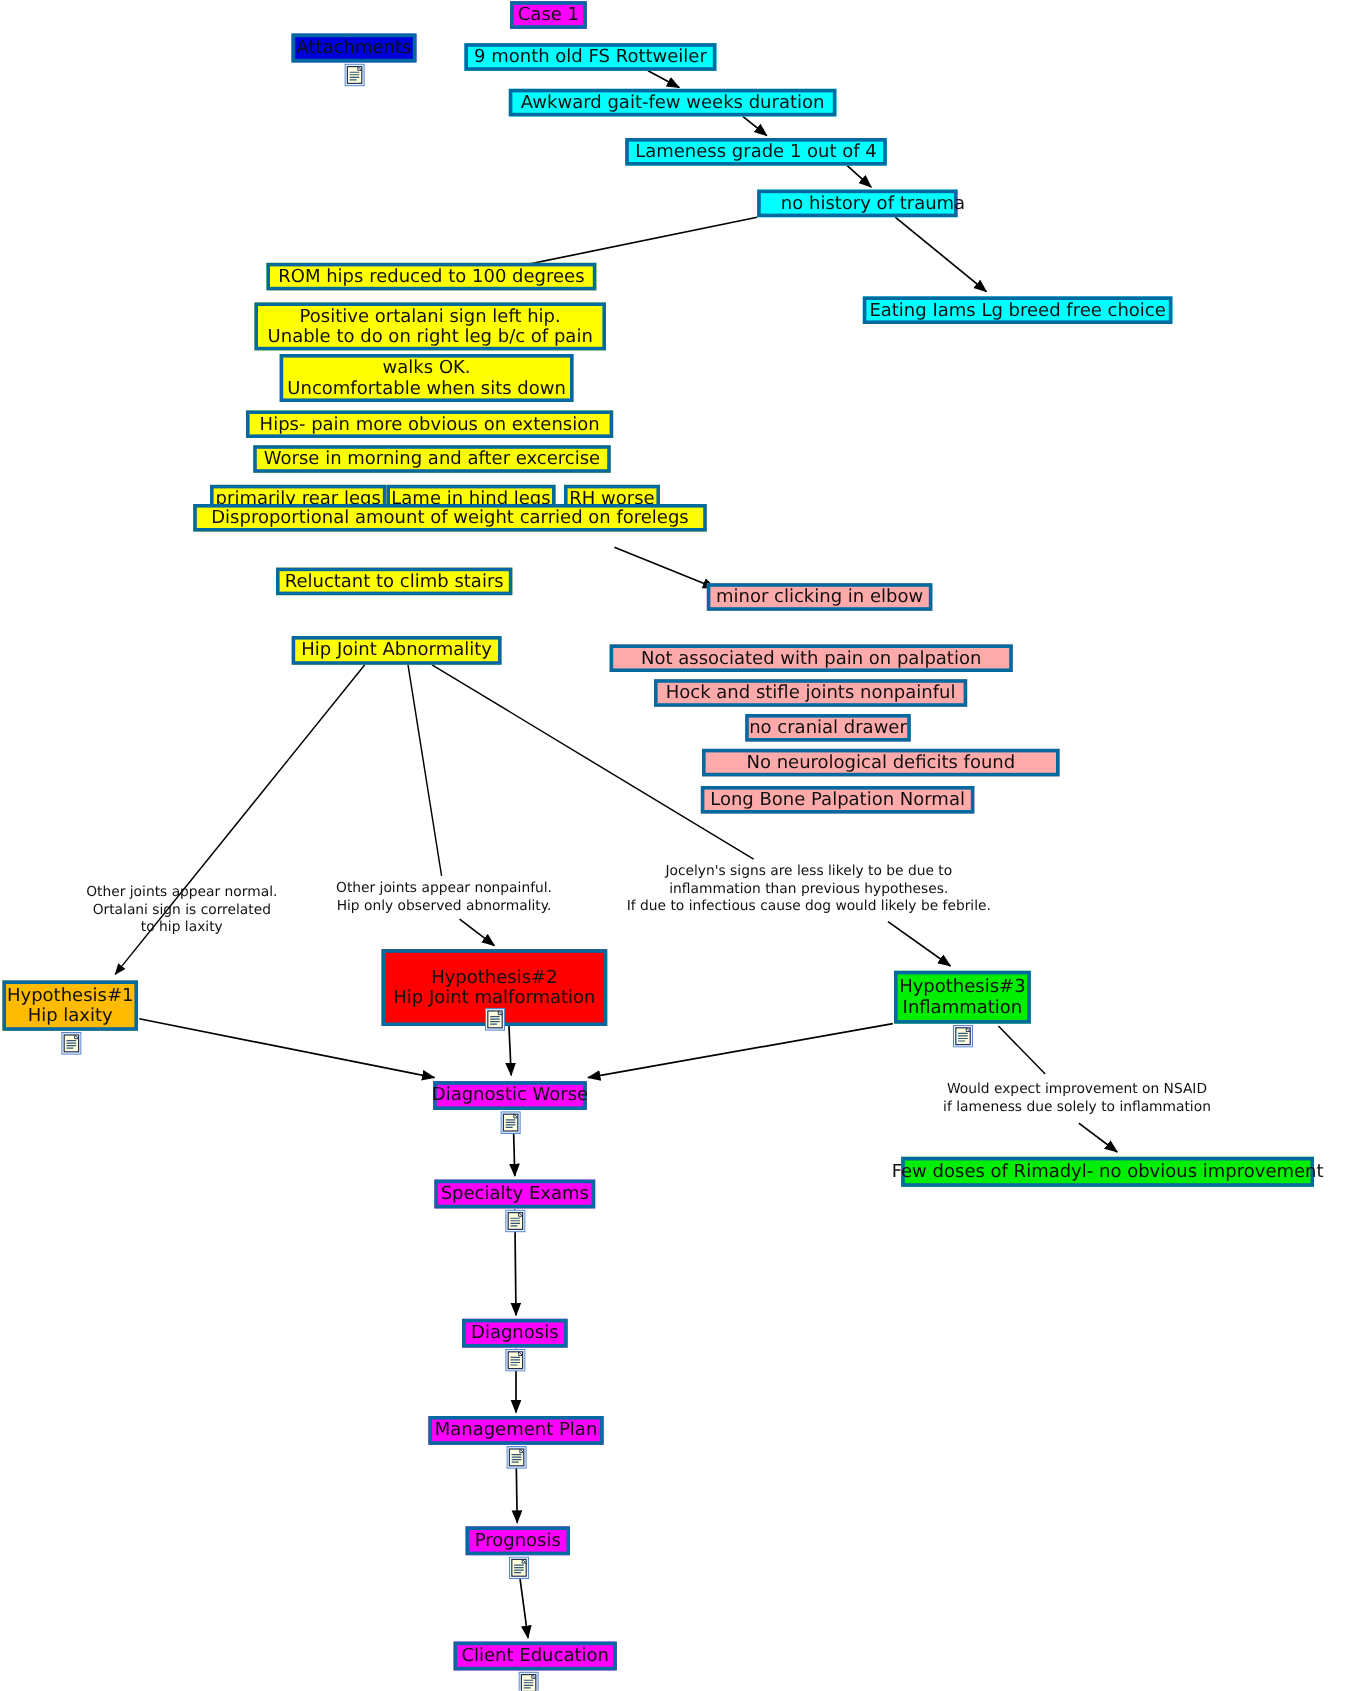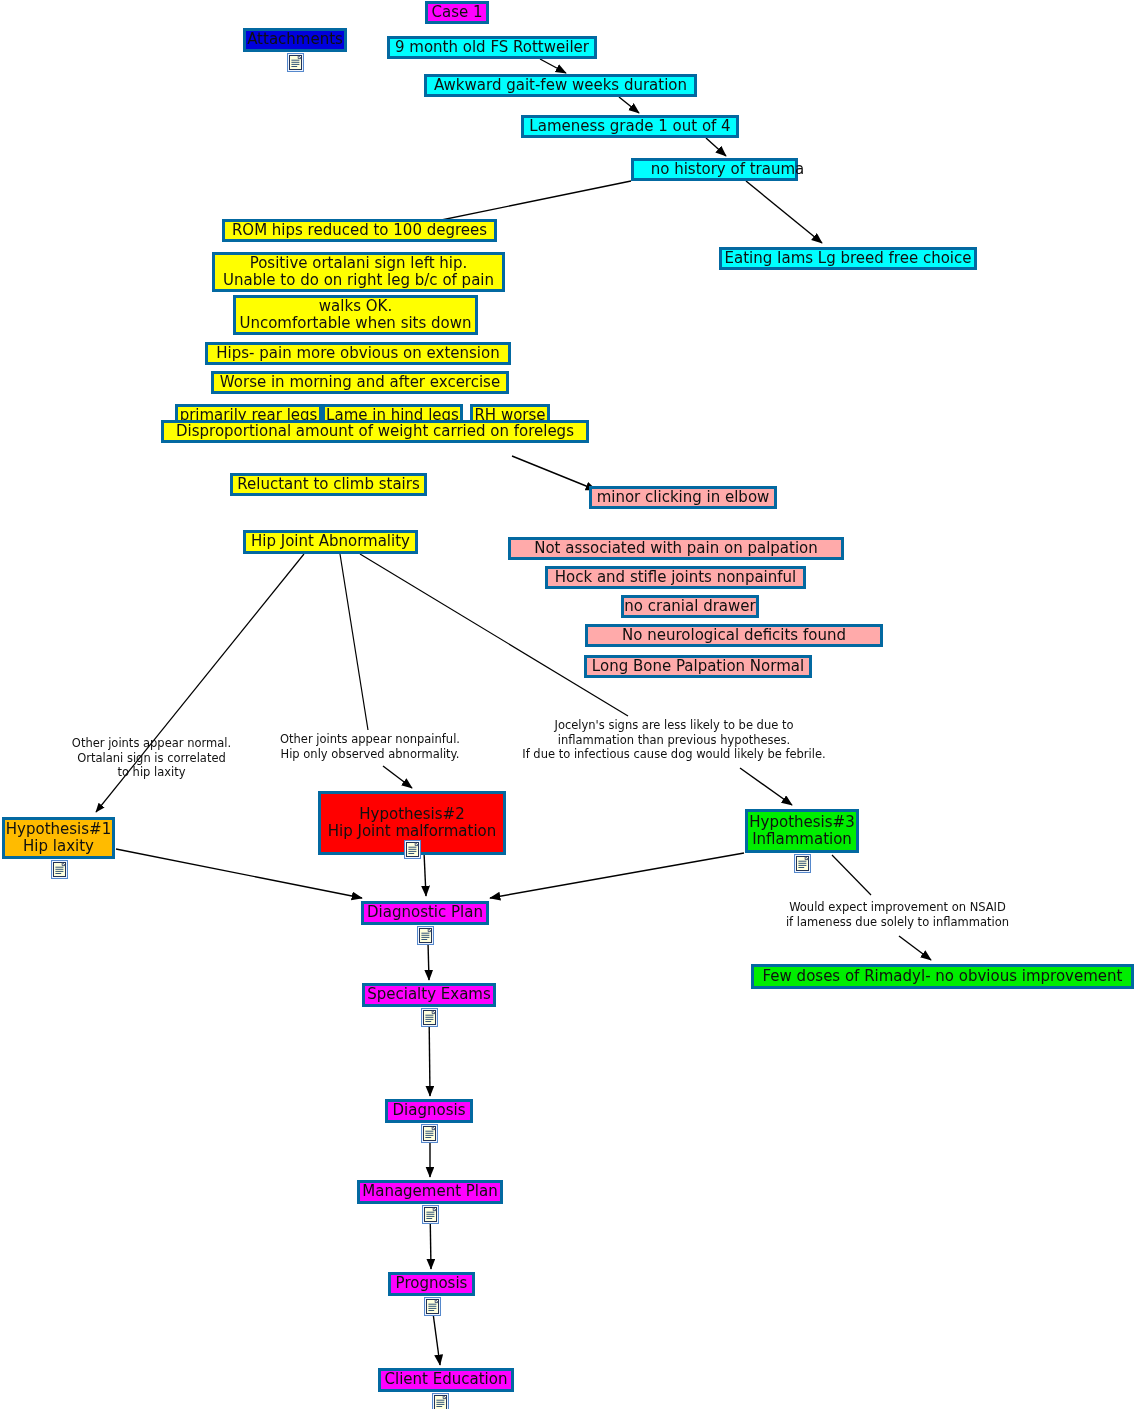--- a/index.html
+++ b/index.html
@@ -167,22 +167,22 @@
           <rect x="2.5" y="2.5" width="12" height="14" fill="#ffffdd" stroke="#223355" stroke-width="1"></rect>
           <path d="M11.2,2.5 L14.5,5.6 L11.2,5.6 Z" fill="#ffffff" stroke="#223355" stroke-width="0.8"></path>
           <g stroke="#335577" stroke-width="1">
             <line x1="4.4" y1="7.2" x2="12.4" y2="7.2"></line>
             <line x1="4.4" y1="9.3" x2="12.4" y2="9.3"></line>
             <line x1="4.4" y1="11.4" x2="12.4" y2="11.4"></line>
             <line x1="4.4" y1="13.5" x2="10.2" y2="13.5"></line>
           </g>
         </svg>
       </div>
-      <div class="node green" style="left: 751px; top: 964px; width: 383px; height: 25px;">Few doses of Rimadyl- no obvious improvement</div>
-      <div class="node magenta" style="left: 361px; top: 901px; width: 128px; height: 24px;">Diagnostic Plan</div>
+      <div class="node green" style="left: 751px; top: 964px; width: 344px; height: 25px;">Few doses of Rimadyl- no obvious improvement</div>
+      <div class="node magenta" style="left: 361px; top: 901px; width: 128px; height: 24px;">Diagnostic Worse</div>
       <div class="attach-icon" style="left: 417px; top: 926px;">
         <svg viewBox="0 0 17 19" xmlns="http://www.w3.org/2000/svg">
           <rect x="0.5" y="0.5" width="16" height="18" fill="#eef4ff" stroke="#5588cc" stroke-width="1"></rect>
           <rect x="2.5" y="2.5" width="12" height="14" fill="#ffffdd" stroke="#223355" stroke-width="1"></rect>
           <path d="M11.2,2.5 L14.5,5.6 L11.2,5.6 Z" fill="#ffffff" stroke="#223355" stroke-width="0.8"></path>
           <g stroke="#335577" stroke-width="1">
             <line x1="4.4" y1="7.2" x2="12.4" y2="7.2"></line>
             <line x1="4.4" y1="9.3" x2="12.4" y2="9.3"></line>
             <line x1="4.4" y1="11.4" x2="12.4" y2="11.4"></line>
             <line x1="4.4" y1="13.5" x2="10.2" y2="13.5"></line>

